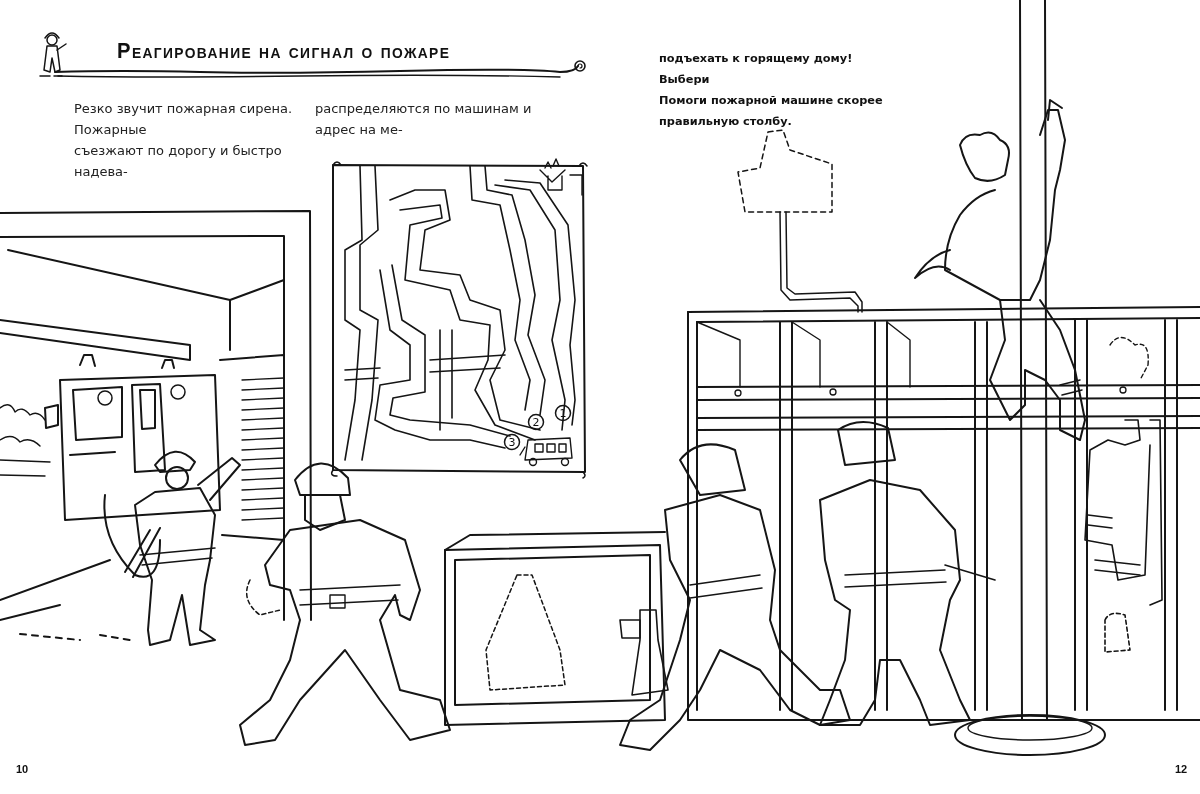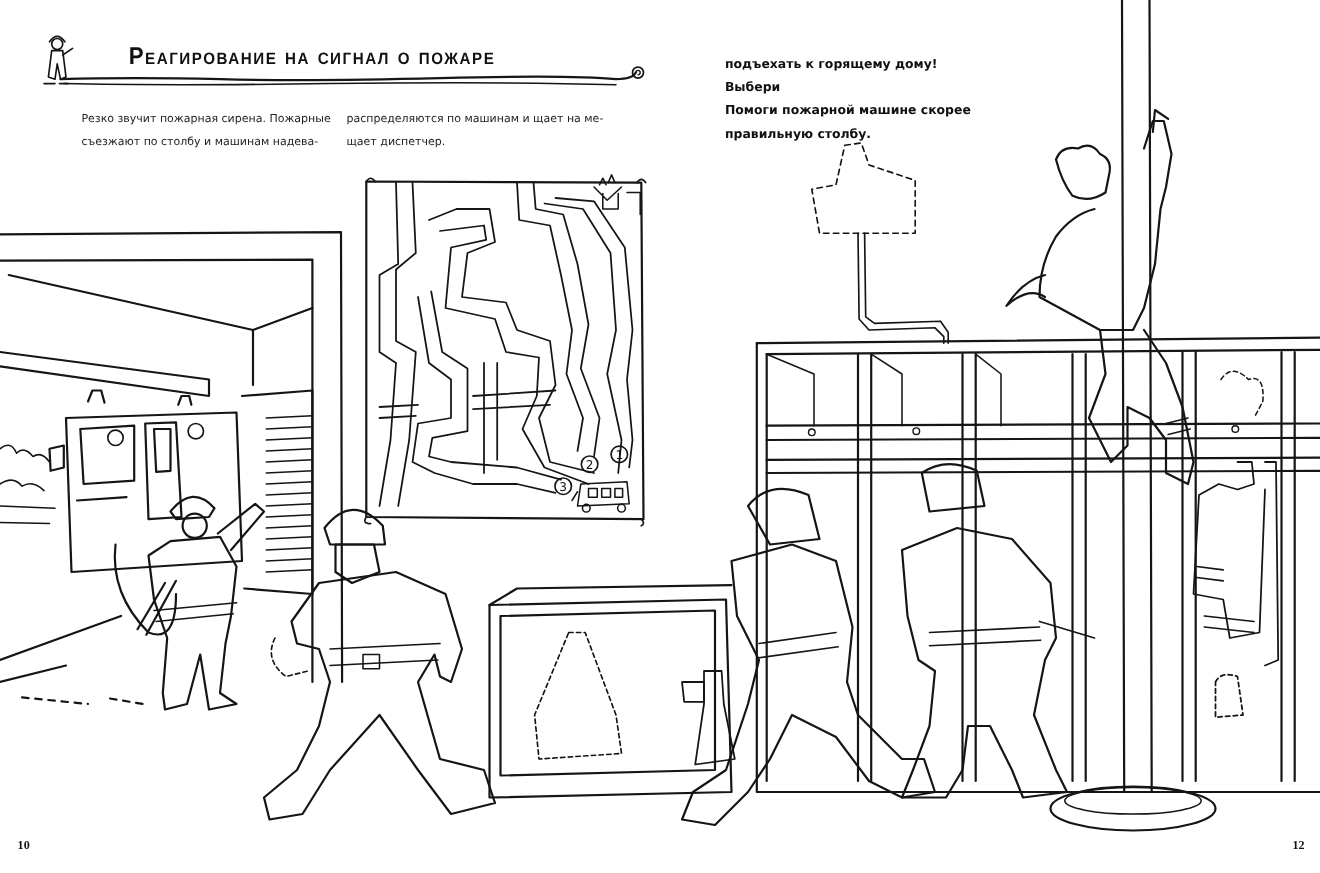--- a/index.html
+++ b/index.html
@@ -1,23 +1,23 @@
 <!DOCTYPE html>
 <html><head>
 <meta charset="utf-8">
 <style>
   html,body{margin:0;padding:0;background:#fff;}
   body{width:1200px;height:794px;position:relative;overflow:hidden;font-family:"DejaVu Sans",sans-serif;color:#1a1a1a;}
   .abs{position:absolute;}
   .title{left:117px;top:38px;font-family:"Liberation Sans",sans-serif;font-weight:bold;font-size:22px;letter-spacing:1.5px;font-variant:small-caps;color:#111;transform:scaleX(.92);transform-origin:left top;}
-  .body-text{font-family:"DejaVu Sans",sans-serif;font-size:10px;line-height:21px;color:#222;}
+  .body-text{font-family:"DejaVu Sans",sans-serif;font-size:13px;line-height:21px;color:#222;}
   .col1{left:74px;top:98px;width:240px;}
   .col2{left:315px;top:98px;width:240px;}
   .task{left:659px;top:48px;width:240px;font-family:"DejaVu Sans",sans-serif;font-weight:bold;font-size:11.3px;line-height:21px;color:#111;}
-  .pagenum{font-family:Liberation Serif, serif;font-weight:bold;font-size:11px;color:#111;text-align:right;}
+  .pagenum{font-family:Liberation Sans, sans-serif;font-weight:bold;font-size:11px;color:#111;text-align:right;}
   .pn-left{left:16px;top:763px;}
   .pn-right{left:1175px;top:763px;}
   svg.art{position:absolute;left:0;top:0;}
   .maze-label{font-family:"DejaVu Sans",sans-serif;font-size:11px;fill:#111;}
 </style>
 </head>
 <body>
 
 <svg class="art" width="1200" height="794" viewBox="0 0 1200 794" fill="none" stroke="#151515" stroke-width="2" stroke-linecap="round" stroke-linejoin="round">
 
@@ -189,25 +189,24 @@
     <path d="M820 500 L870 480 L920 490 L955 530 L960 580 L950 600 L940 650 L960 700 L970 720 L930 725 L920 700 L900 660 L880 660 L875 700 L860 725 L820 725 L830 700 L845 660 L850 610 L835 600 L825 560 Z"></path>
     <path d="M845 575 L945 570 M845 587 L946 582" stroke-width="1.5"></path>
     <path d="M945 565 L995 580" stroke-width="1.6"></path>
   </g>
 </svg>
 
 <div class="abs title">Реагирование на сигнал о пожаре</div>
 
 <div class="abs body-text col1">
   <div>Резко звучит пожарная сирена. Пожарные</div>
-  <div>съезжают по столбу и машинам надева-</div>
+  <div>съезжают по дорогу и быстро надева-</div>
 </div>
 <div class="abs body-text col2">
-  <div>распределяются по машинам и щает на ме-</div>
-  <div>щает диспетчер.</div>
+  <div>распределяются по машинам и адрес на ме-</div>
 </div>
 
 <div class="abs task">
   <div>подъехать к горящему дому! Выбери</div>
   <div>Помоги пожарной машине скорее</div>
   <div>правильную столбу.</div>
 </div>
 
 <svg class="art" width="1200" height="794" viewBox="0 0 1200 794">
   <text class="maze-label" x="559.5" y="417">1</text>

